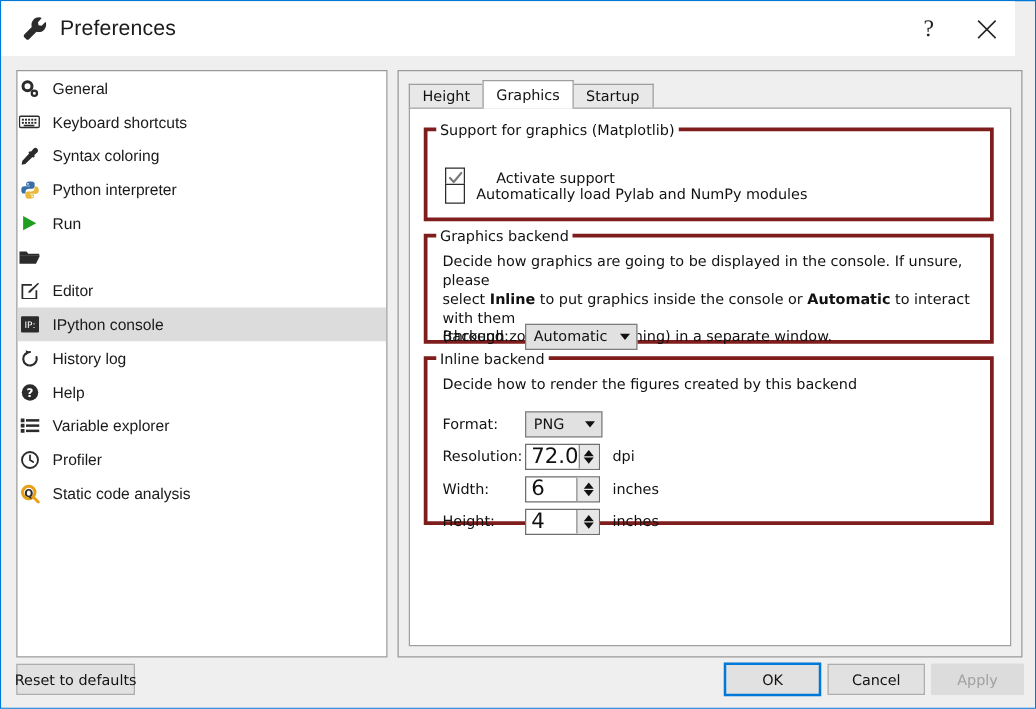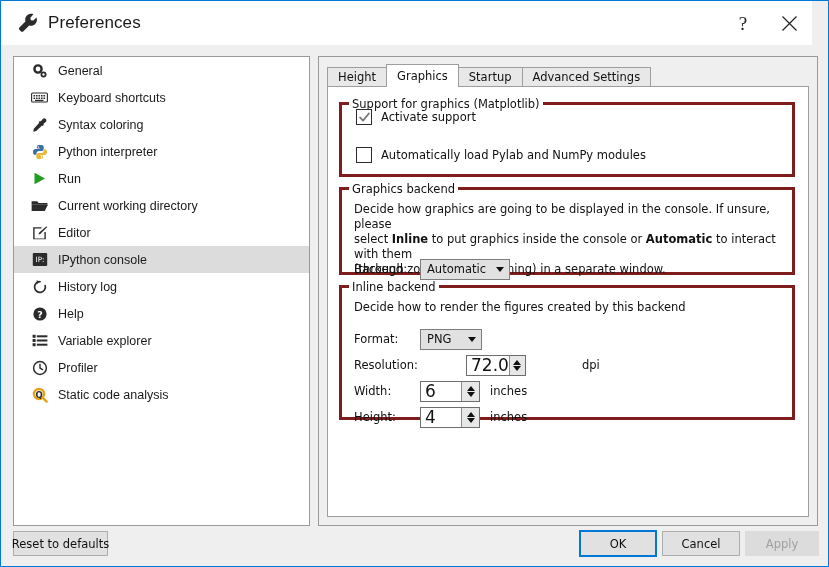--- a/index.html
+++ b/index.html
@@ -95,21 +95,20 @@
   }
   .side-item.selected { background: #dcdcdc; }
   .side-icon {
     width: 19px;
     height: 19px;
     margin-right: 9px;
     flex: 0 0 19px;
     display: flex;
     align-items: center;
     justify-content: center;
-    margin-left: 16px;
   }
   .side-icon svg { display: block; }
 
   
   .rightpanel {
     position: absolute;
     left: 317px;
     top: 11px;
     width: 500px;
     height: 470px;
@@ -421,21 +420,20 @@
         <span>Run</span>
       </div>
 
       <div class="side-item">
         <span class="side-icon">
           <svg width="17" height="14" viewBox="0 0 17 14">
             <path d="M0.6 2.2h5.6l1.4 1.7h8.8v1.4H0.6z" fill="#2b2b2b"></path>
             <path d="M0.6 5.2h16v1.1L13.8 12H0.6z" fill="#2b2b2b"></path>
           </svg>
         </span>
-        <span>Current working directory</span>
       </div>
 
       <div class="side-item">
         <span class="side-icon">
           <svg width="16" height="16" viewBox="0 0 16 16">
             <path d="M1.2 2.2h8.3v1.4H2.6v9.8h9.8V7.1h1.4v7.1H1.2z" fill="#2b2b2b"></path>
             <path d="M14.4 1.2 15.2 2 8.3 9 6.6 9.4 7 7.7z" fill="#2b2b2b"></path>
           </svg>
         </span>
         <span>Editor</span>
@@ -509,29 +507,28 @@
       </div>
 
     </div>
 
     <div class="rightpanel">
 
       <div class="tabstrip">
         <div class="tab">Height</div>
         <div class="tab active">Graphics</div>
         <div class="tab">Startup</div>
-        <div class="tab">Advanced Settings</div>
       </div>
 
       <div class="tabpanel">
 
         <div class="group grp1">
           <span class="group-title">Support for graphics (Matplotlib)</span>
 
-          <div class="cbrow" style="left:14px; top:4px;">
+          <div class="cbrow" style="left:14px; top:29px;gap:16px;">
             <span class="cbox">
               <svg width="13" height="13" viewBox="0 0 13 13">
                 <path d="M2 6.4 L5 9.6 L11 2.4" fill="none" stroke="#7a7a7a" stroke-width="1.7" stroke-linecap="round" stroke-linejoin="round"></path>
               </svg>
             </span>
             <label>Activate support</label>
           </div>
 
           <div class="cbrow" style="left:14px; top:42px;">
             <span class="cbox"></span>
@@ -563,21 +560,21 @@
           <div class="desc" style="left:12px; top:12px;">Decide how to render the figures created by this backend</div>
 
           <div class="frow" style="left:12px; top:35px;">
             <span class="flabel" style="width:66px;">Format:</span>
             <div class="combo" style="width:62px;">
               <span class="cv">PNG</span>
               <span class="carrow"></span>
             </div>
           </div>
 
-          <div class="frow" style="left:12px; top:61px;gap:46px;">
+          <div class="frow" style="left:12px; top:61px;">
             <span class="flabel" style="width:66px;">Resolution:</span>
             <div class="spin">
               <span class="sv">72.0</span>
               <span class="sbtns">
                 <span class="sup"></span>
                 <span class="sdn"></span>
               </span>
             </div>
             <span class="funit" style="margin-left:10px;">dpi</span>
           </div>

